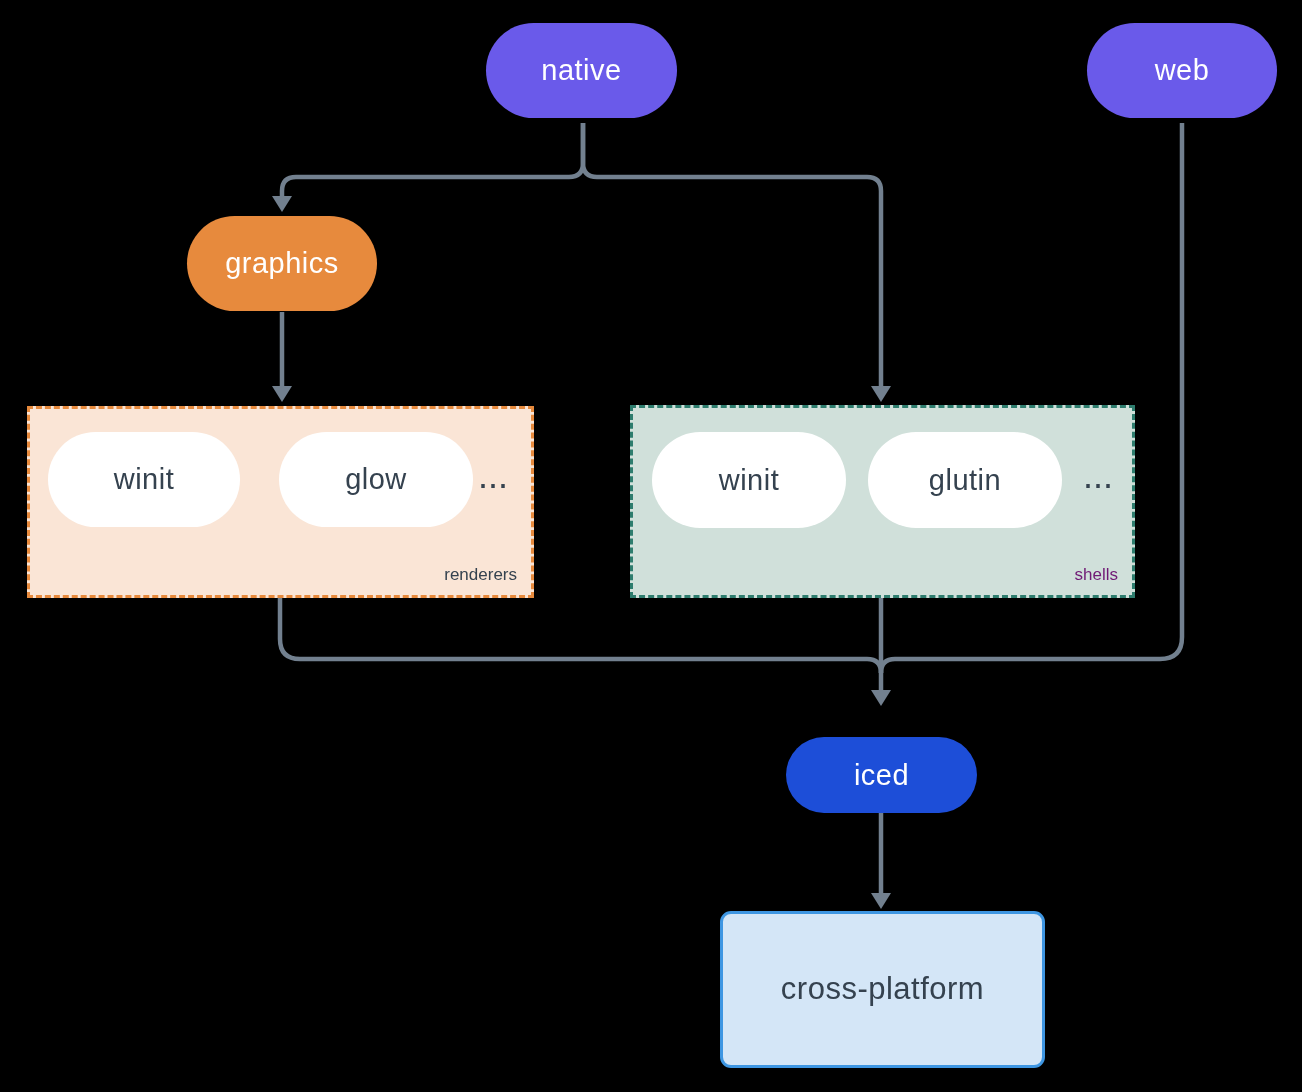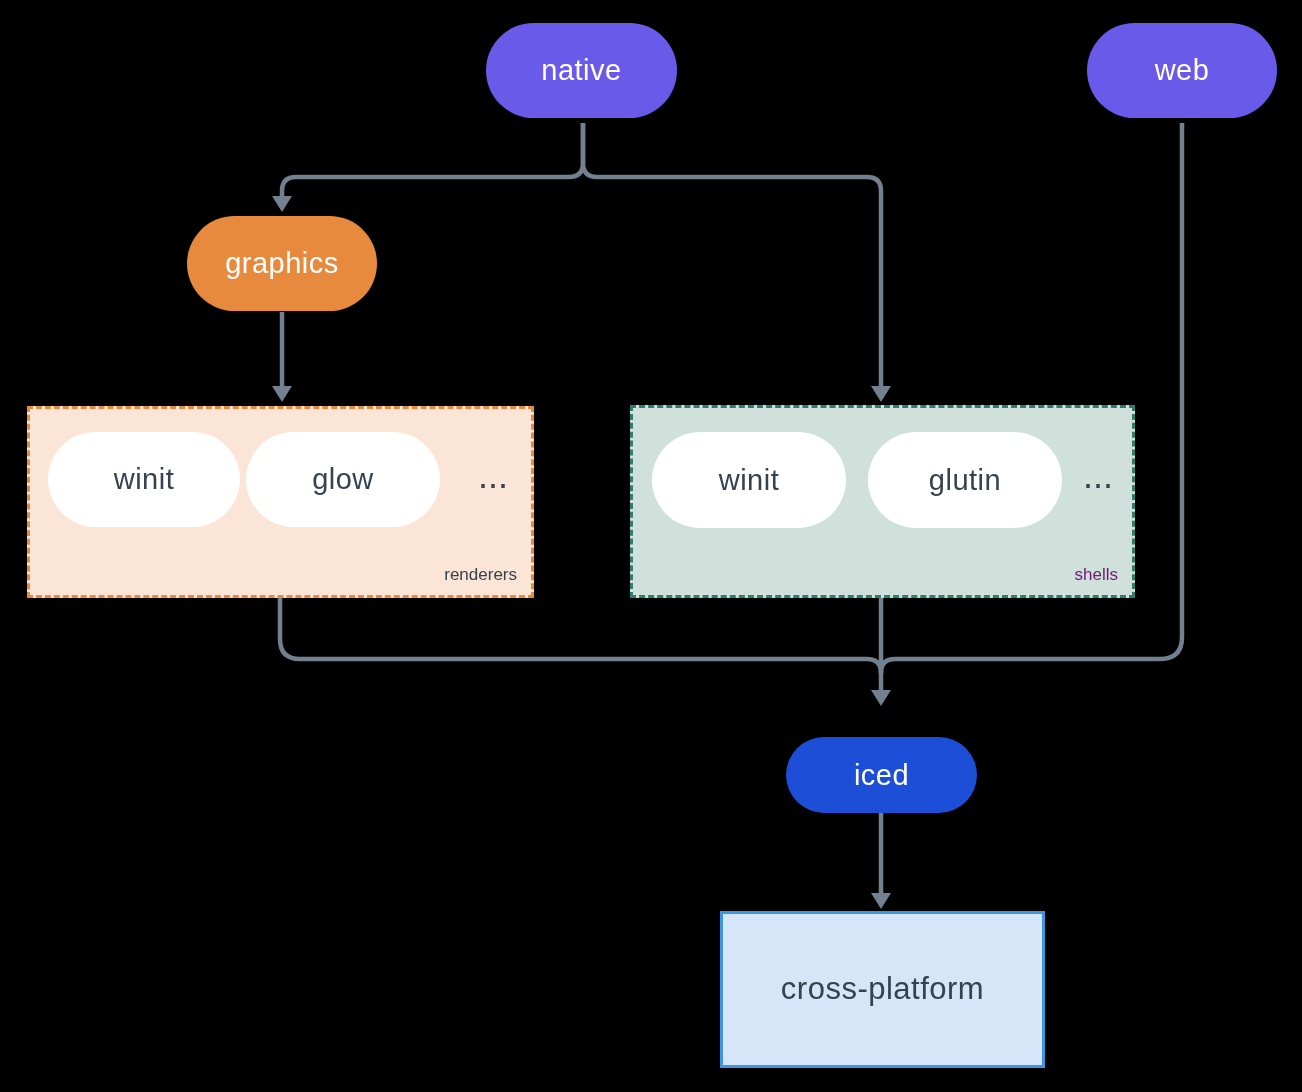--- a/index.html
+++ b/index.html
@@ -101,21 +101,21 @@
   </div>
 
   <div class="group-box" style="left: 27px; top: 406px; width: 507px; height: 192px; background-color: rgb(250, 229, 214); border-color: rgb(231, 138, 61);">
     <span class="group-label" style="color: rgb(53, 66, 79);">renderers</span>
   </div>
 
   <div class="pill" style="left: 48px; top: 432px; width: 192px; height: 95px; background-color: rgb(255, 255, 255); color: rgb(53, 66, 79);">
     <span>winit</span>
   </div>
 
-  <div class="pill" style="left: 246px; top: 432px; width: 194px; height: 95px; background-color: rgb(255, 255, 255); color: rgb(53, 66, 79);">
+  <div class="pill" style="left: 279px; top: 432px; width: 194px; height: 95px; background-color: rgb(255, 255, 255); color: rgb(53, 66, 79);">
     <span>glow</span>
   </div>
 
   <div class="ellipsis" style="left: 468px; top: 428px; color: rgb(53, 66, 79);">...</div>
 
   <div class="group-box" style="left: 630px; top: 405px; width: 505px; height: 193px; background-color: rgb(208, 224, 218); border-color: rgb(46, 125, 110);">
     <span class="group-label" style="color: #701a75;">shells</span>
   </div>
 
   <div class="pill" style="left: 652px; top: 432px; width: 194px; height: 96px; background-color: rgb(255, 255, 255); color: rgb(53, 66, 79); justify-content: center;">
@@ -125,17 +125,17 @@
   <div class="pill" style="left: 868px; top: 432px; width: 194px; height: 96px; background-color: rgb(255, 255, 255); color: rgb(53, 66, 79);">
     <span>glutin</span>
   </div>
 
   <div class="ellipsis" style="left: 1073px; top: 428px; color: rgb(53, 66, 79);">...</div>
 
   <div class="pill" style="left: 786px; top: 708px; width: 191px; height: 76px; background-color: #1d4ed8; color: rgb(255, 255, 255); margin-top: 29px;">
     <span>iced</span>
   </div>
 
-  <div class="app-box" style="left: 720px; top: 911px; width: 325px; height: 157px; background-color: rgb(212, 230, 247); border-color: rgb(62, 150, 226); color: rgb(53, 66, 79);">
+  <div class="app-box" style="left: 720px; top: 911px; width: 325px; height: 157px; background-color: rgb(212, 230, 247); border-color: rgb(62, 150, 226); color: rgb(53, 66, 79); border-radius: 11px;">
     <span>cross-platform</span>
   </div>
 
 </div>
 
 </body></html>

